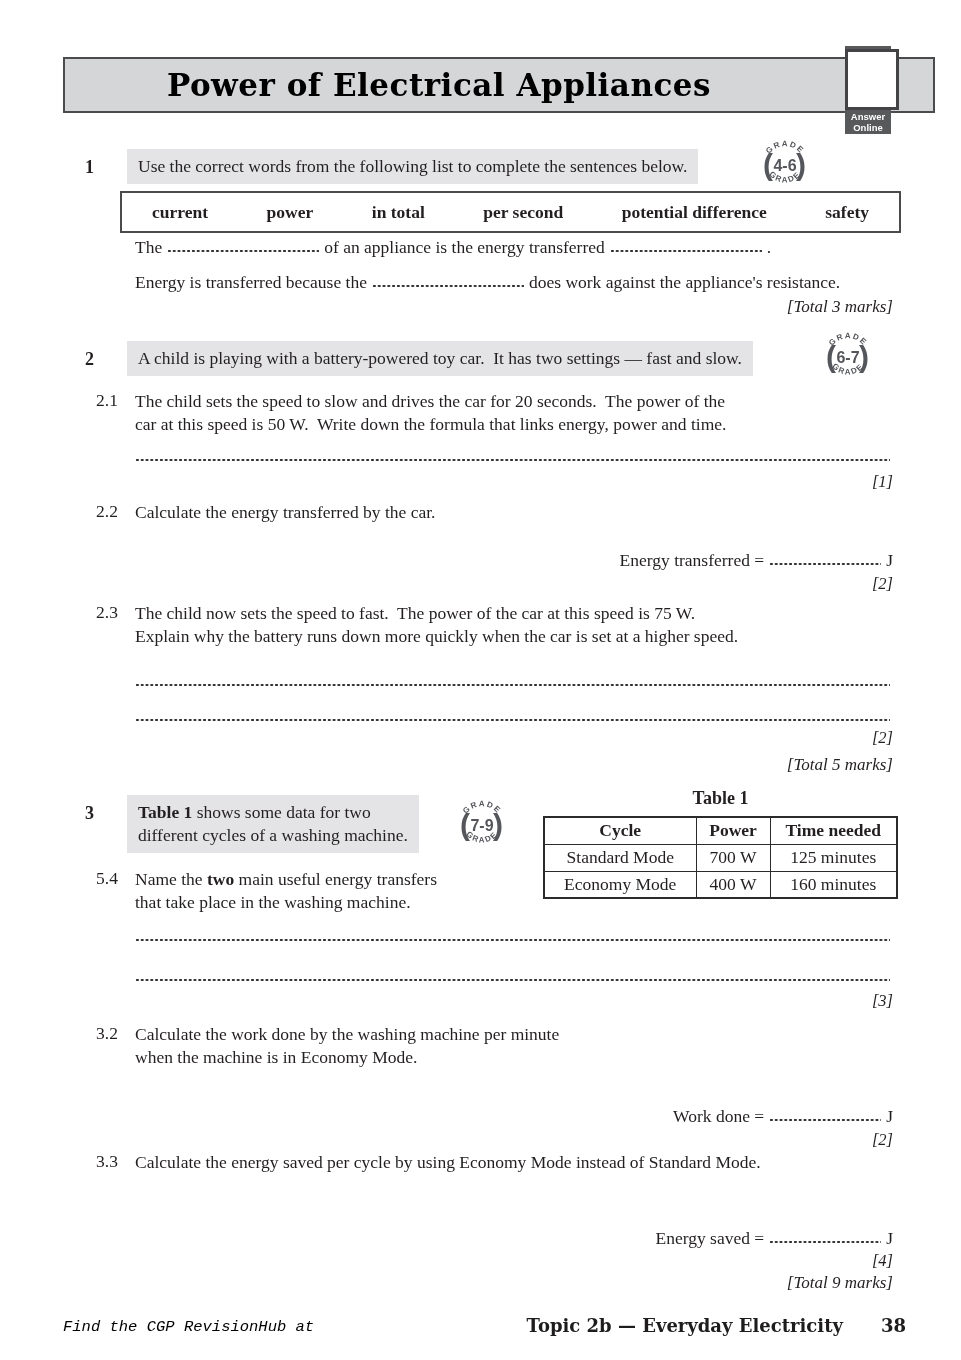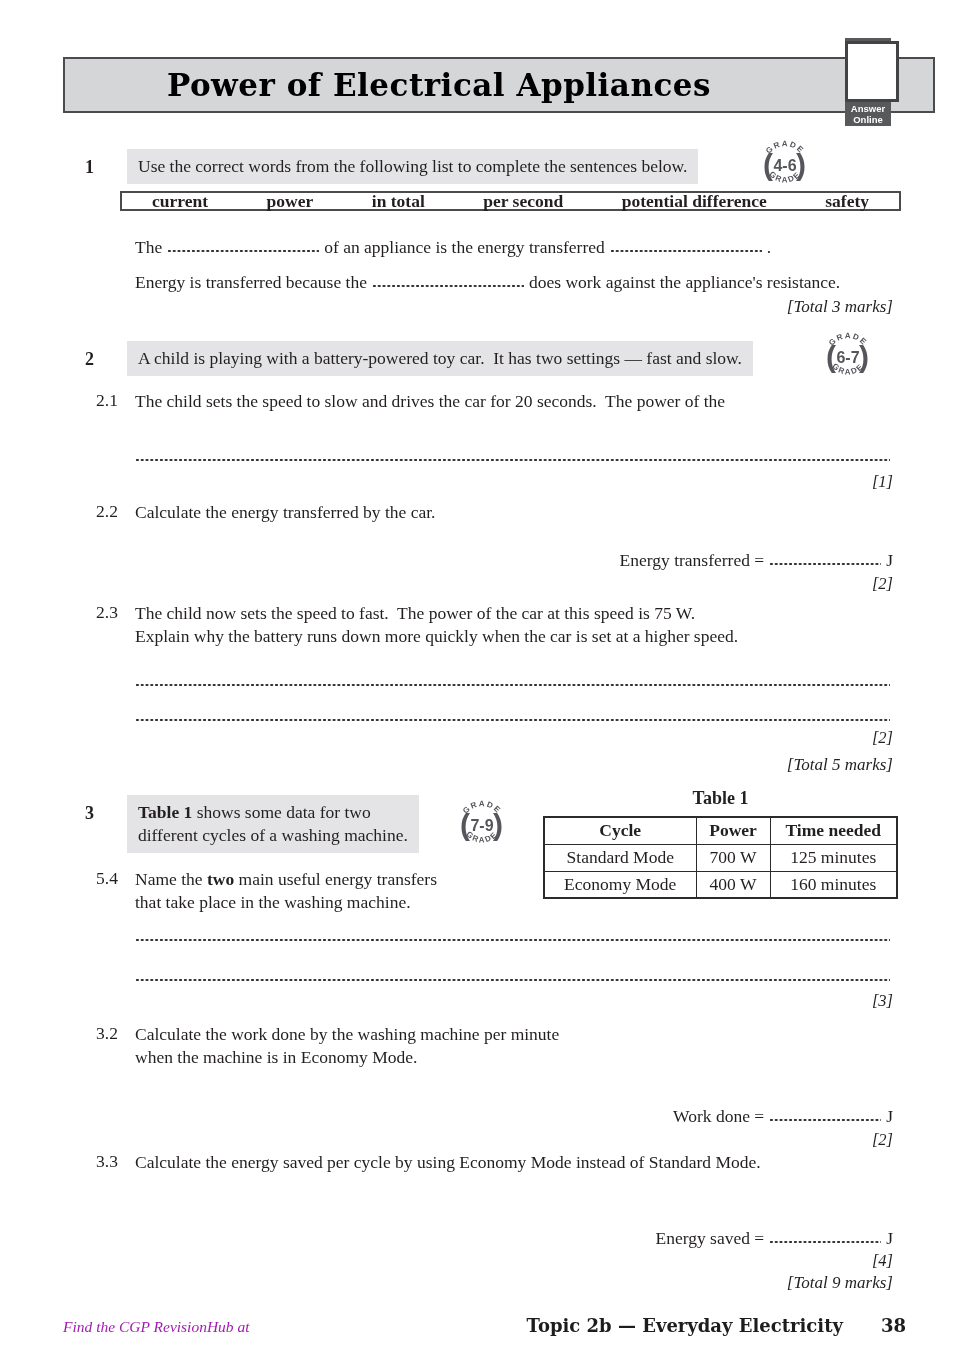--- a/index.html
+++ b/index.html
@@ -15,21 +15,21 @@
   .titlebar {
     position:absolute; left:63px; top:57px; width:872px; height:56px;
     background:#d5d6d8; border:2px solid #4b4b4d;
     display:flex; align-items:center; justify-content:center;
   }
   .titlebar h1 {
     font-family:"DejaVu Serif", serif; font-weight:bold; font-size:31px;
     color:#000000; letter-spacing:0.5px; padding-right:120px;
   }
   .answer-online {
-    position:absolute; left:845px; top:38px; width:46px; height:88px;
+    position:absolute; left:845px; top:46px; width:46px; height:88px;
     background:#58595b; z-index:5; text-align:center;
   }
   .answer-online .qr {
     margin:3px auto 0 auto; width:54px; height:61px;
     background:#ffffff; border:3px solid #434345;
   }
   .answer-online .ao-label {
     font-family:"Liberation Sans", sans-serif; font-weight:bold;
     font-size:9.5px; line-height:10.5px; color:#ffffff; padding-top:2px;
   }
@@ -43,21 +43,21 @@
   .gb-paren { font-family:"Liberation Sans", sans-serif; font-weight:bold;
               font-size:30px; fill:#54565b; }
 
   
   .qnum { position:absolute; left:85px; font-weight:bold; font-size:18px; }
   .highlight {
     position:absolute; left:127px; background:#e4e4e6; padding:6px 11px;
     line-height:23px;
   }
   .wordbox {
-    position:absolute; left:120px; top:191px; width:781px; height:20px;
+    position:absolute; left:120px; top:191px; width:781px; height:42px;
     border:2px solid #4b4b4d; background:#ffffff;
     display:flex; align-items:center; justify-content:space-between;
     padding:0 30px; font-weight:bold;
   }
   .sentence { position:absolute; left:135px; line-height:23px; }
   .sub { position:absolute; left:96px; display:flex; }
   .sub .sub-num { width:39px; flex:none; }
   .sub .sub-text { line-height:23px; }
 
   .dots {
@@ -91,22 +91,22 @@
   table.data th, table.data td {
     border:1px solid #2b2b2b; text-align:center; padding:2px 8px; height:27px;
   }
   table.data { border:2px solid #2b2b2b; }
   table.data th { font-weight:bold; }
   .col-cycle { width:152px; } .col-power { width:74px; } .col-time { width:127px; }
 
   
   .footer-left {
     position:absolute; left:63px; top:1318px;
-    font-family:Liberation Serif, serif; font-style:italic;
-    font-size:15.5px; color:#a21caf;
+    font-family:Liberation Mono, monospace; font-style:italic;
+    font-size:15.5px; color:#000000;
   }
   .footer-right {
     position:absolute; right:55px; top:1315px; display:flex; gap:38px;
     font-family:"DejaVu Serif", serif; font-weight:bold; font-size:18px;
     color:#1e1c1d;
   }
 </style>
 </head>
 <body>
 
@@ -166,21 +166,21 @@
   <svg class="grade-badge" style="left:818px; top:327px" width="60" height="60" viewBox="0 0 60 60">
     <text class="gb-arc"><textPath href="#gbTop" startOffset="50%" text-anchor="middle">GRADE</textPath></text>
     <text class="gb-arc"><textPath href="#gbBottom" startOffset="50%" text-anchor="middle">GRADE</textPath></text>
     <text class="gb-paren" x="8" y="40">(</text>
     <text class="gb-num" x="30" y="35.5" text-anchor="middle">6-7</text>
     <text class="gb-paren" x="41" y="40">)</text>
   </svg>
 
   <div class="sub" style="top:390px">
     <span class="sub-num">2.1</span>
-    <span class="sub-text"><span class="pre">The child sets the speed to slow and drives the car for 20 seconds.  The power of the</span><br></span>
+    <span class="sub-text"><span class="pre">The child sets the speed to slow and drives the car for 20 seconds.  The power of the</span><br><span class="pre">car at this speed is 50 W.  Write down the formula that links energy, power and time.</span></span>
   </div>
   <div class="dotline" style="top:458px"></div>
   <div class="marks" style="top:472px">[1]</div>
 
   <div class="sub" style="top:501px">
     <span class="sub-num">2.2</span>
     <span class="sub-text pre">Calculate the energy transferred by the car.</span>
   </div>
   <div class="answer-row" style="top:550px">
     <span class="pre">Energy transferred =</span>

